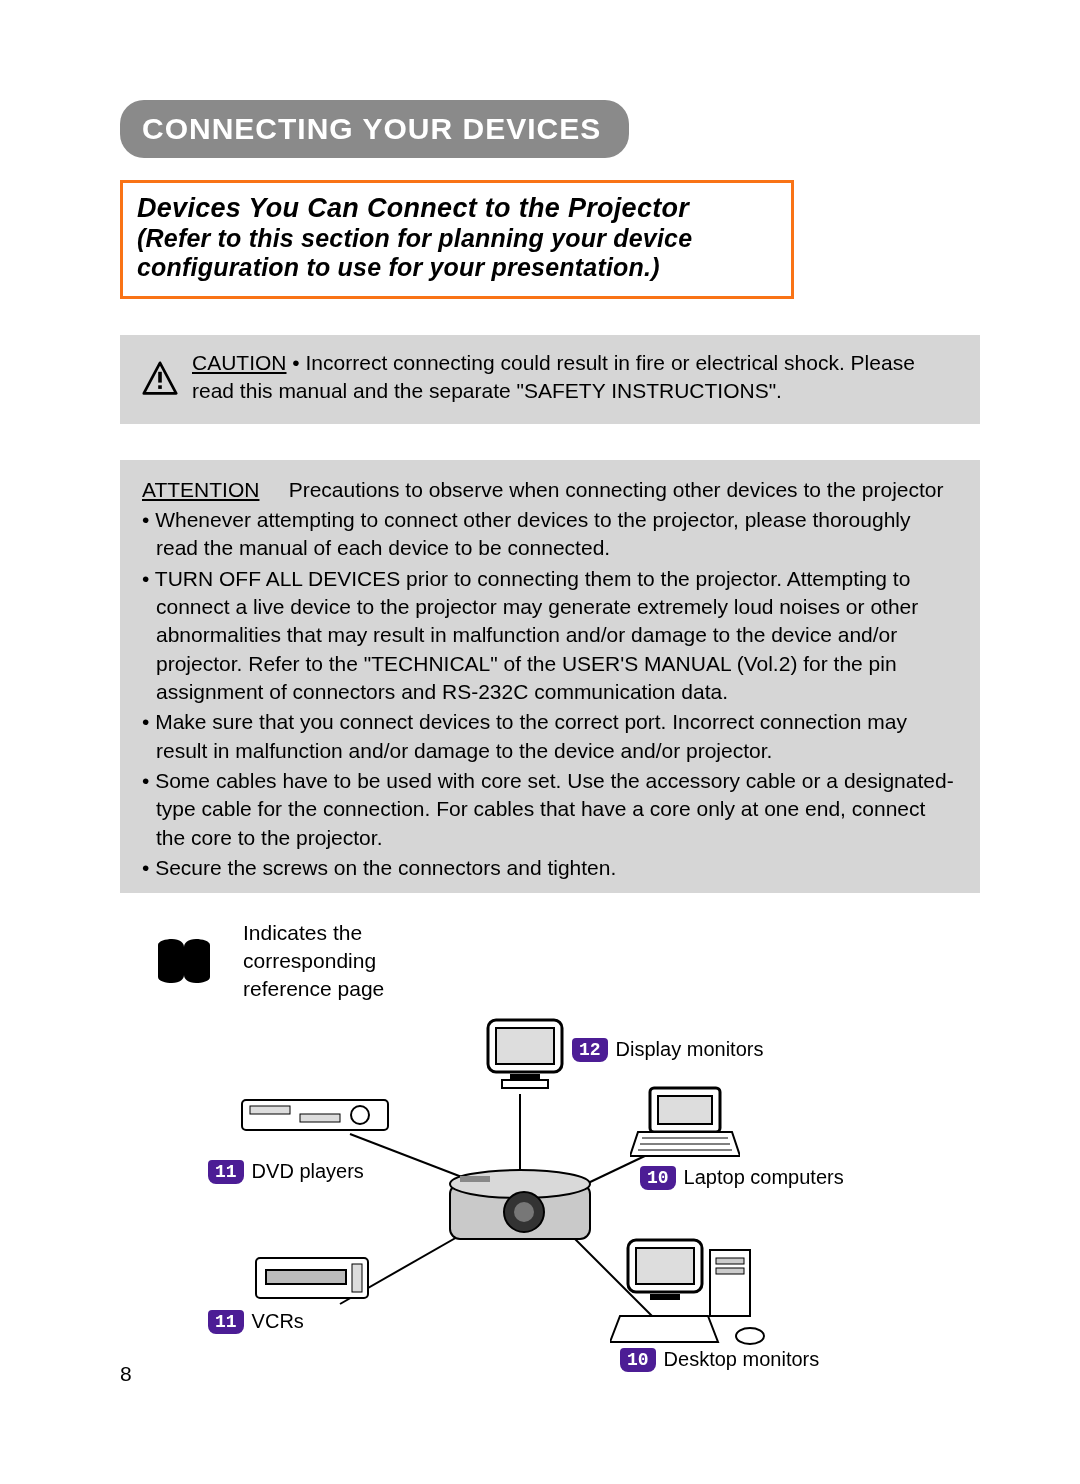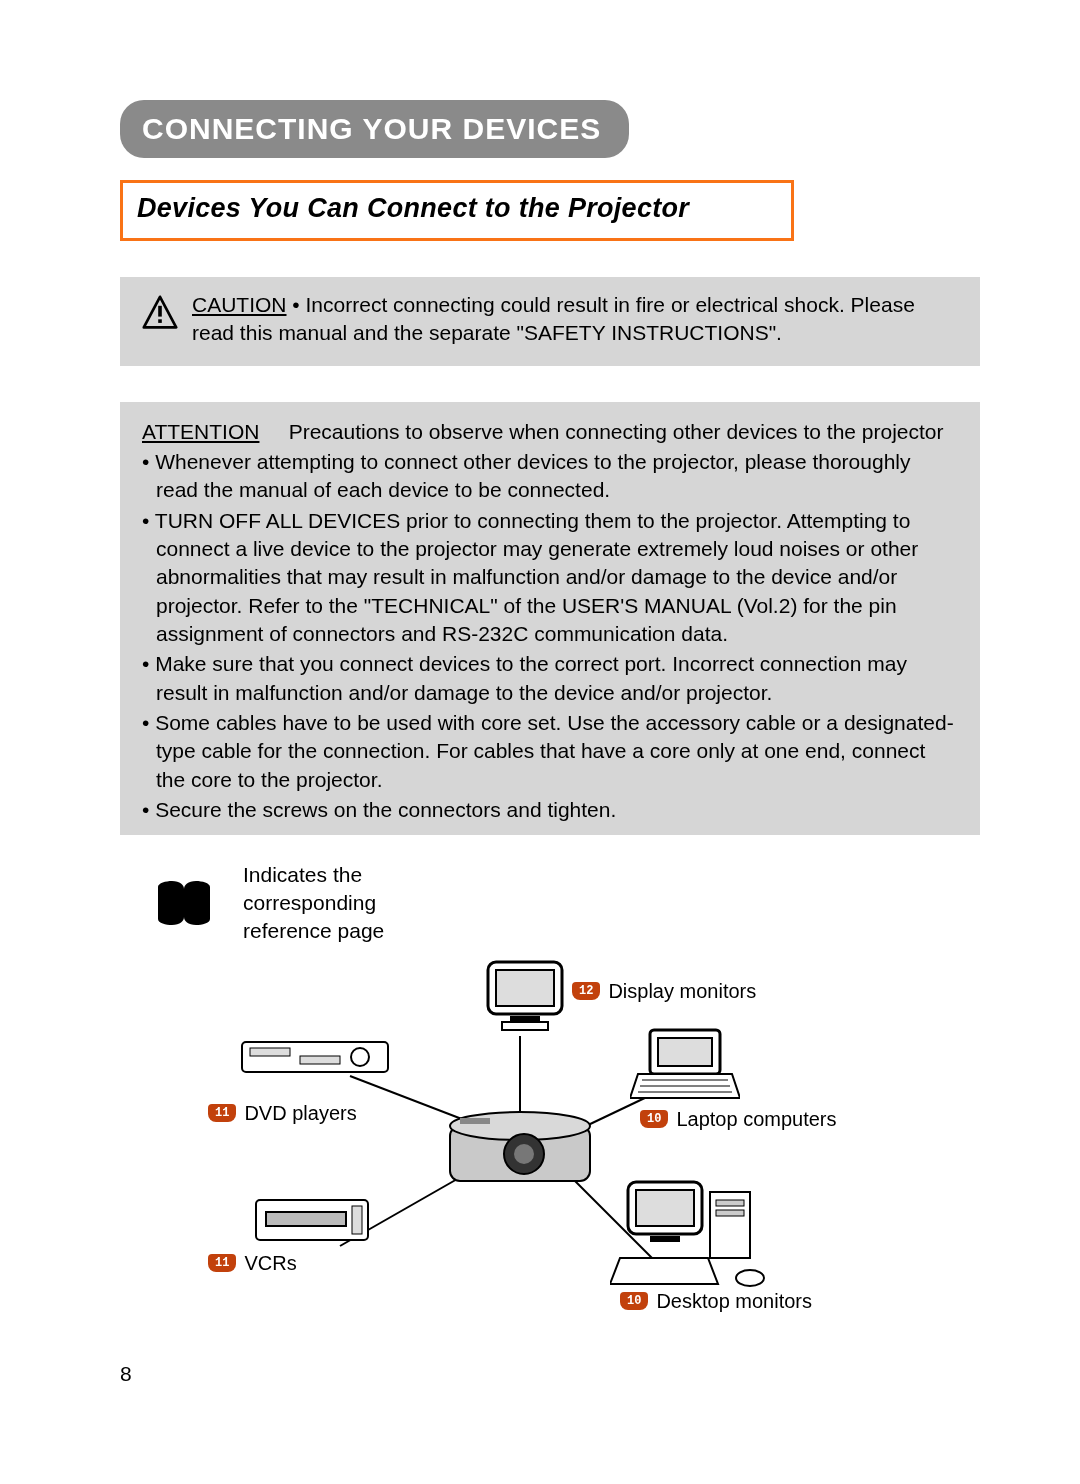--- a/index.html
+++ b/index.html
@@ -43,21 +43,21 @@
     font-style: italic;
     font-weight: 900;
     font-size: 25px;
     letter-spacing: 0.2px;
   }
   .caution-box {
     background: #d6d6d6;
     margin-top: 36px;
     padding: 14px 22px 18px 22px;
     display: flex;
-    align-items: flex-start;
+    align-items: center;
     gap: 14px;
     font-size: 21px;
     line-height: 1.35;
   }
   .warn-tri {
     width: 36px;
     height: 36px;
     flex: 0 0 36px;
     margin-top: 4px;
   }
@@ -109,25 +109,25 @@
     margin-top: 0;
   }
   .label {
     position: absolute;
     display: flex;
     align-items: center;
     gap: 8px;
     font-size: 20px;
   }
   .page-ref {
-    background: #c2410c;
+    background: #4c1d95;
     color: #fff;
     font-family: "Courier New", monospace;
     font-weight: bold;
-    font-size: 12px;
+    font-size: 18px;
     padding: 3px 7px;
     border-radius: 4px 4px 8px 8px;
     line-height: 1;
   }
   .device {
     position: absolute;
   }
   .pagenum {
     position: absolute;
     bottom: 98px;
@@ -137,20 +137,21 @@
 </style>
 </head>
 <body>
 
 <div class="page">
 
   <div class="section-badge">CONNECTING YOUR DEVICES</div>
 
   <div class="subhead-box">
     <div class="line1">Devices You Can Connect to the Projector</div>
+    <div class="line2">(Refer to this section for planning your device configuration to use for your presentation.)</div>
   </div>
 
   <div class="caution-box">
     <svg class="warn-tri" viewBox="0 0 40 40">
       <polygon points="20,2 38,36 2,36" fill="none" stroke="#000" stroke-width="3" stroke-linejoin="round"></polygon>
       <rect x="18" y="12" width="4" height="12" fill="#000"></rect>
       <rect x="18" y="27" width="4" height="4" fill="#000"></rect>
     </svg>
     <div class="caution-text">
       <span class="hdr">CAUTION</span>

